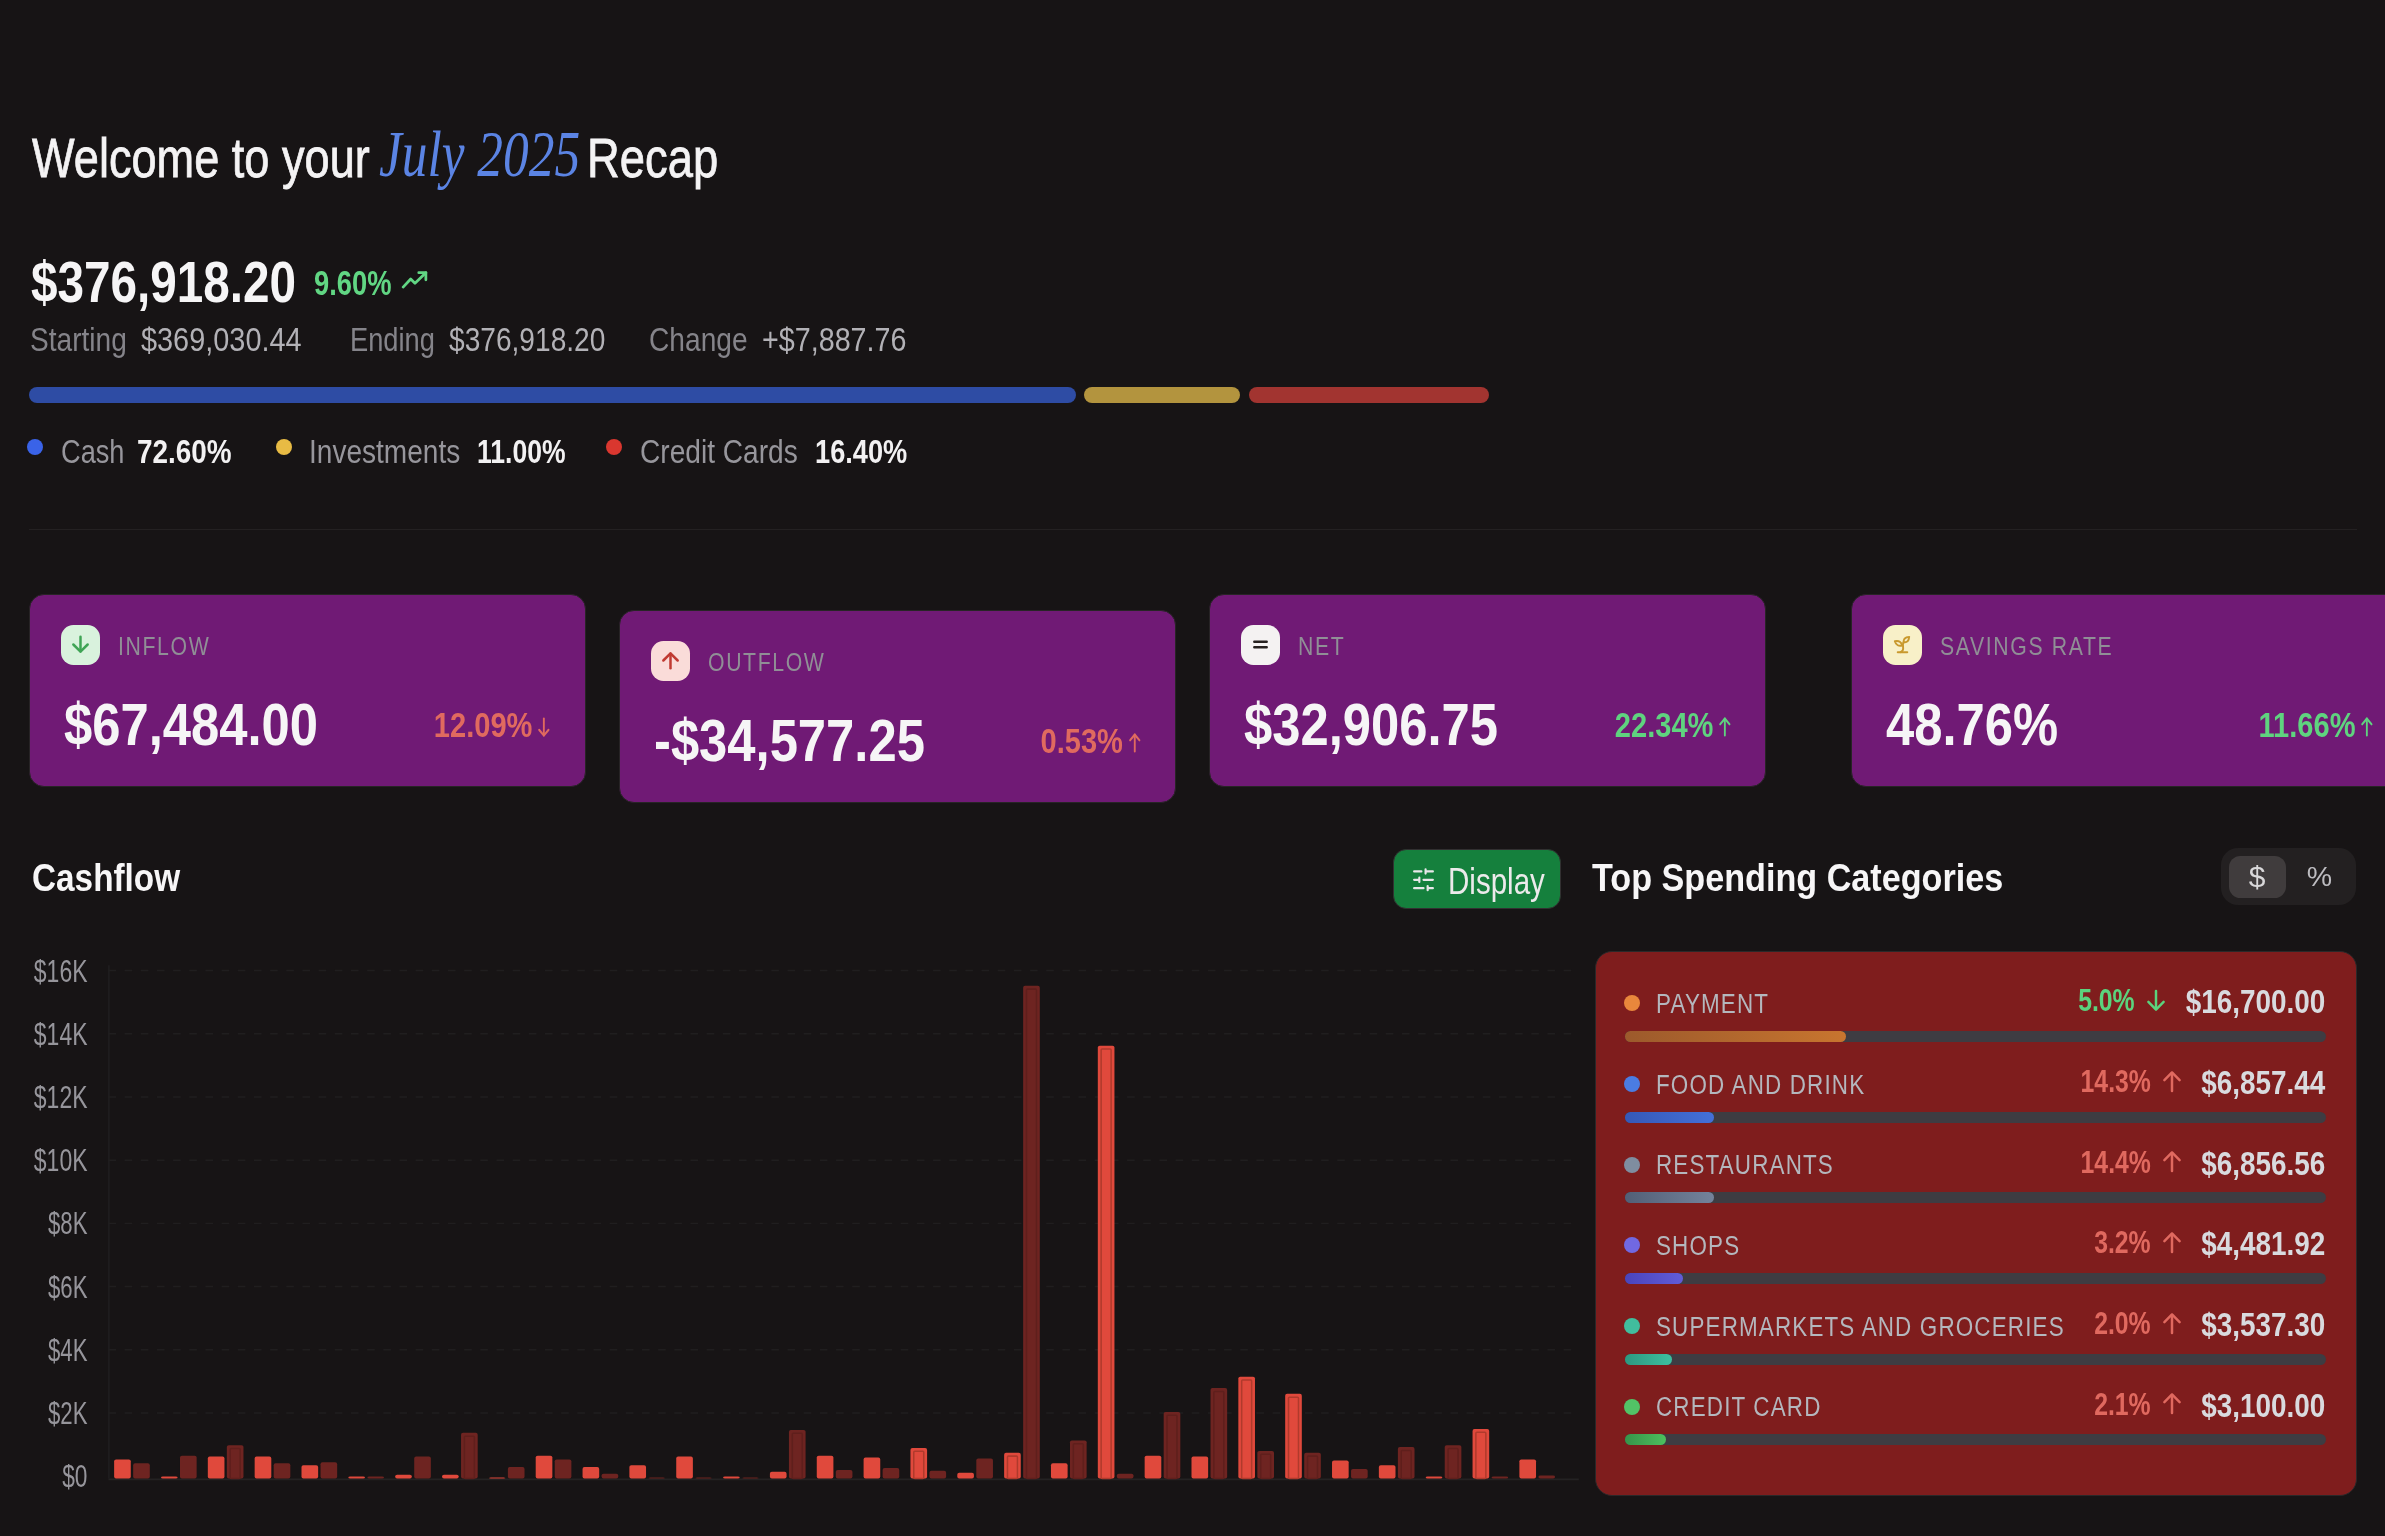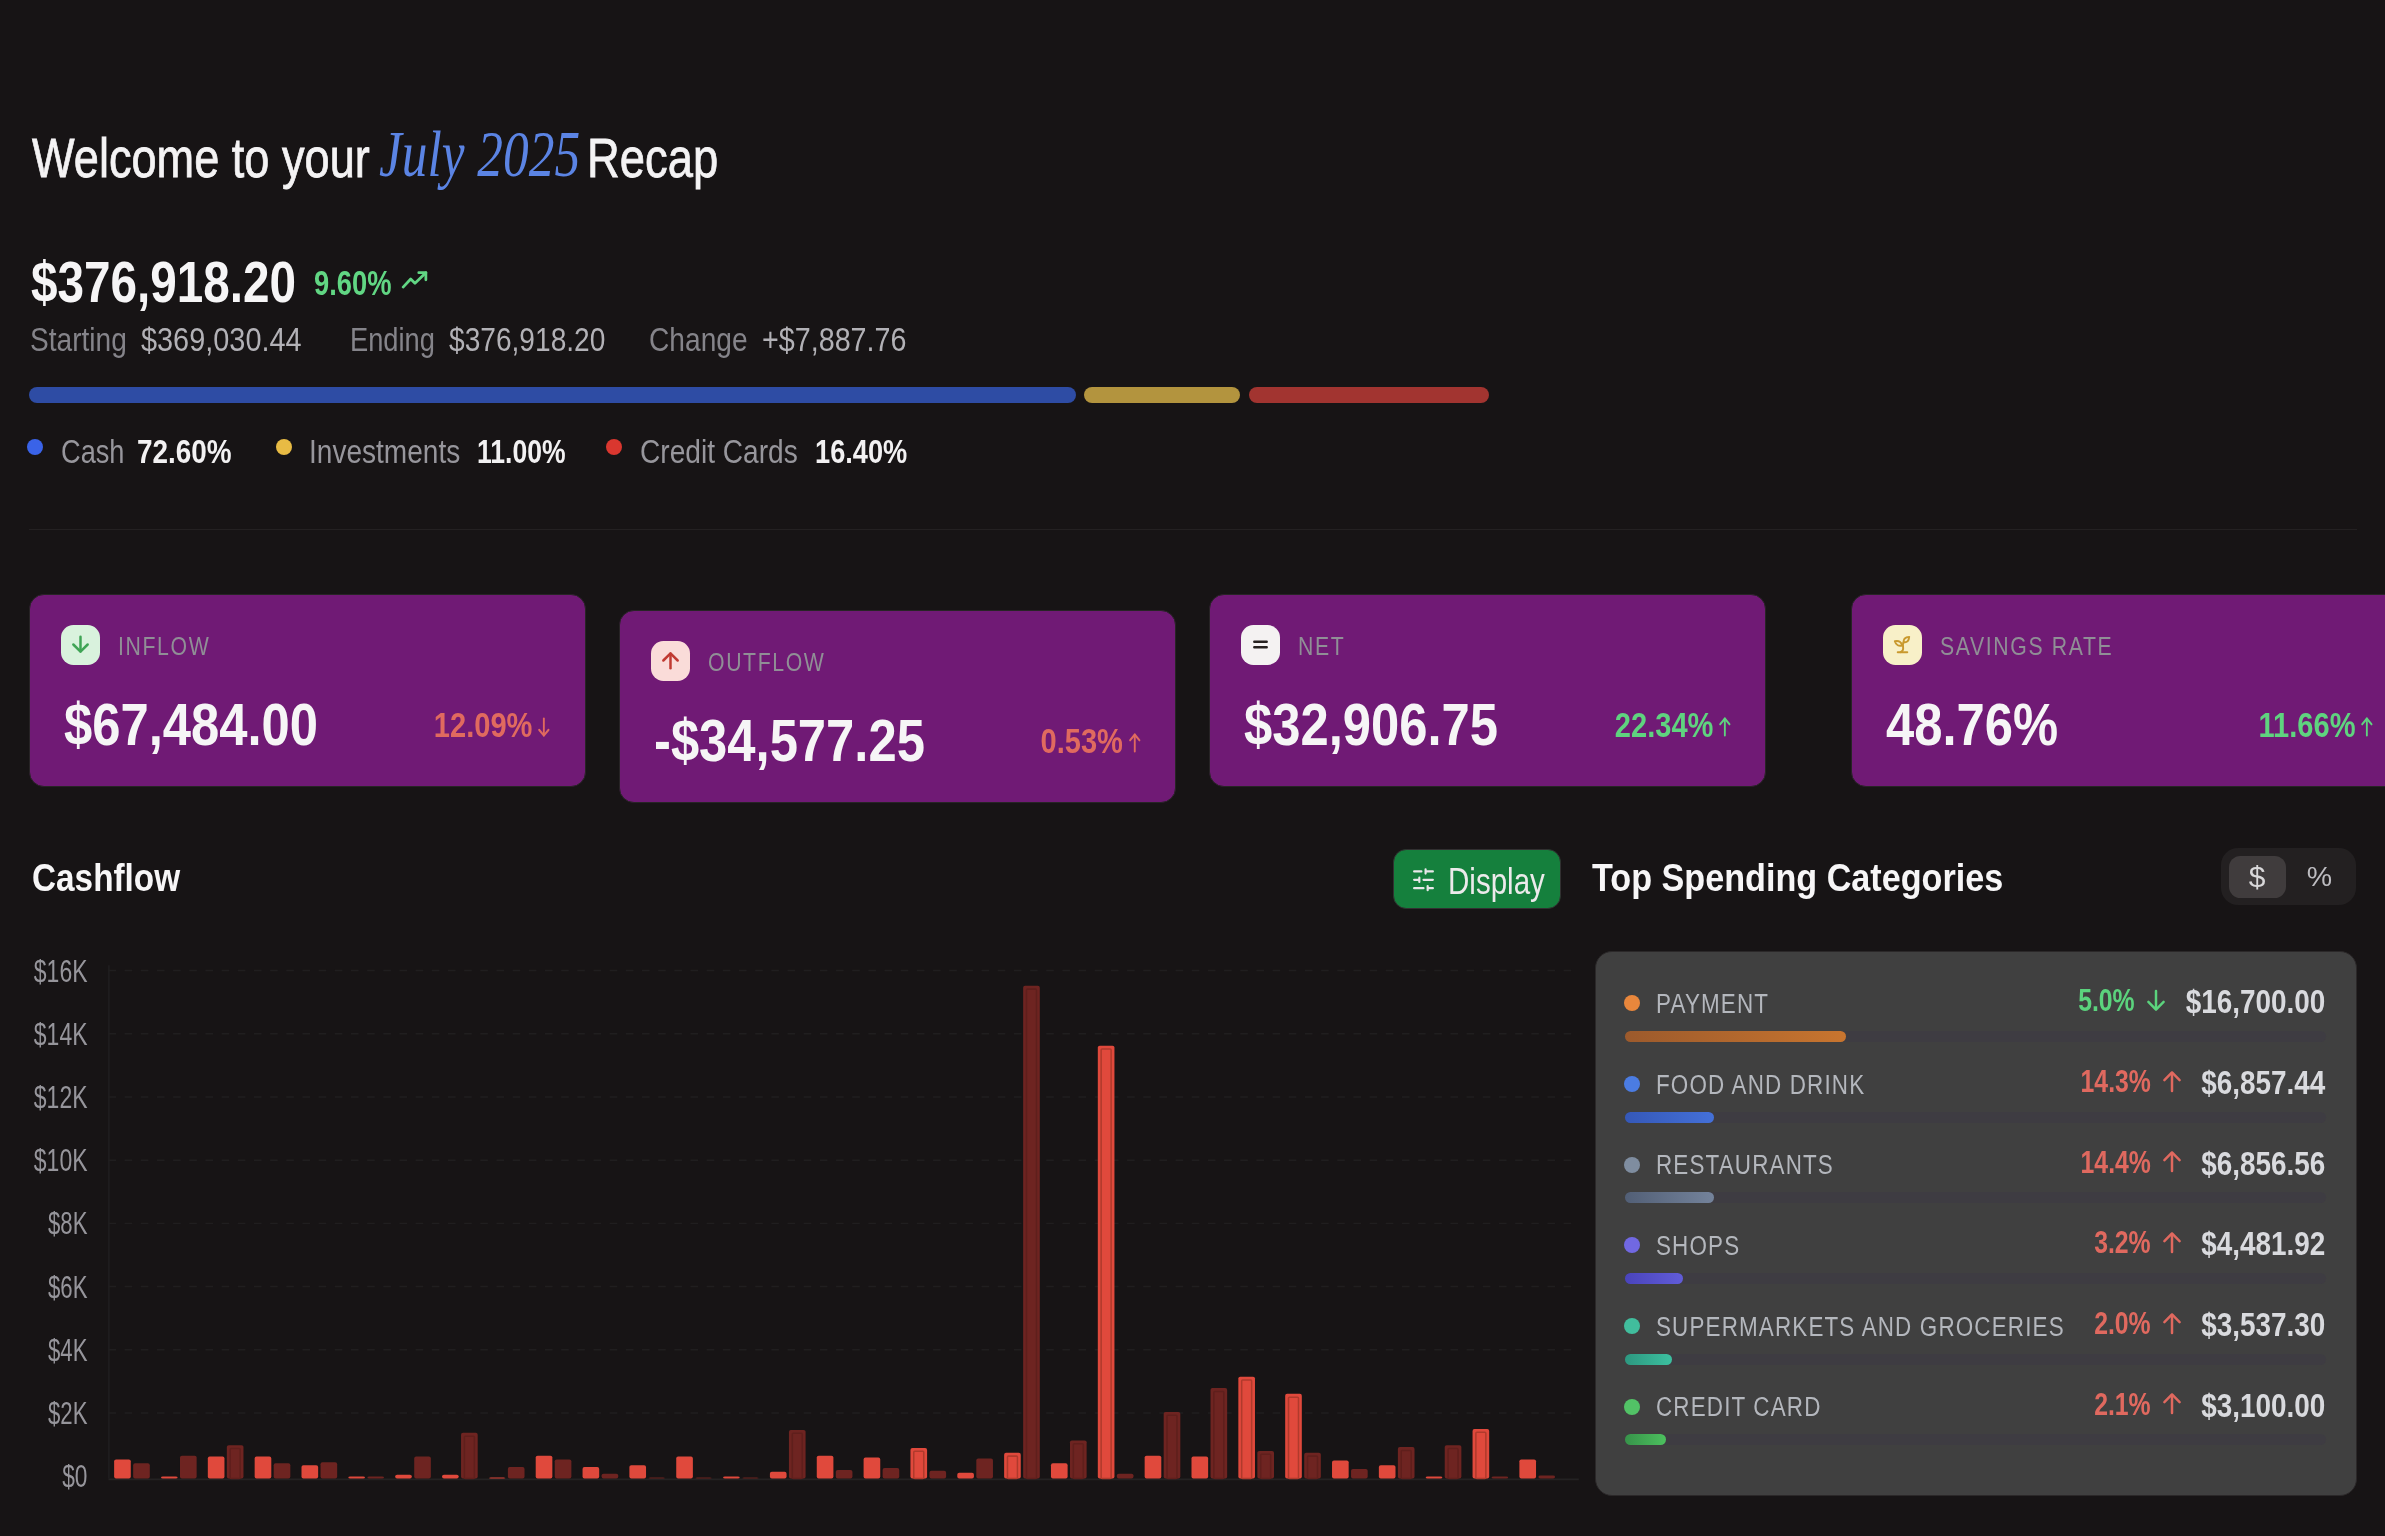--- a/index.html
+++ b/index.html
@@ -26,21 +26,21 @@
   .clabel { position:absolute; left:88px; top:37px; font-size:25px; letter-spacing:1.9px; color:#908f96; font-weight:500; transform-origin:left top; transform:scaleX(0.85); white-space:nowrap;}
   .cval { position:absolute; left:34px; top:96px; font-size:59px; font-weight:700; color:#f6f5f6; letter-spacing:0; transform-origin:left top; transform:scaleX(0.86); white-space:nowrap;}
   .cpct { position:absolute; right:34px; top:110px; font-size:35px; font-weight:700; transform-origin:right top; transform:scaleX(0.83); white-space:nowrap;}
   .red { color:#e06a5f; } .green { color:#5fd37f; }
 
   #dispBtn { position:absolute; left:1393px; top:849px; width:168px; height:60px; background:#15803d; border:1px solid #323031; border-radius:13.3px; }
   #toggle { position:absolute; left:2221px; top:848px; width:135px; height:57px; background:#232021; border-radius:17px; }
   #tDollar { position:absolute; left:7.6px; top:7.6px; width:57px; height:42px; background:#403c3d; border-radius:11.4px; display:flex; align-items:center; justify-content:center; font-size:30px; color:#d9d8da;}
   #tPct { position:absolute; left:70px; top:7.6px; width:57px; height:42px; display:flex; align-items:center; justify-content:center; font-size:28.5px; color:#bdbcc1;}
 
-  #panel { position:absolute; left:1595px; top:951px; width:762px; height:545px; background:#404040; border:1px solid #2b2829; border-radius:17px;}
+  #panel { position:absolute; left:1595px; top:951px; width:762px; height:545px; background:#7f1d1d; border:1px solid #2b2829; border-radius:17px;}
   .prow-dot { position:absolute; left:27.6px; width:16px; height:16px; border-radius:50%; }
   .prow-label { position:absolute; left:60px; font-size:27px; letter-spacing:1.4px; color:#b4b7bd; font-weight:500; transform-origin:left top; transform:scaleX(0.83); white-space:nowrap;}
   .prow-amt { position:absolute; right:31px; font-size:34px; font-weight:700; color:#d9dade; transform-origin:right top; transform:scaleX(0.82); white-space:nowrap;}
   .prow-pct { position:absolute; font-size:31px; font-weight:700; transform-origin:right top; transform:scaleX(0.8); white-space:nowrap;}
   .ptrack { position:absolute; left:28.5px; width:701px; height:10.5px; border-radius:5.7px; background:#3e3c42; }
   .pfill { position:absolute; left:0; top:0; height:10.5px; border-radius:5.7px; }
 </style>
 </head>
 <body>
 <div id="app">

